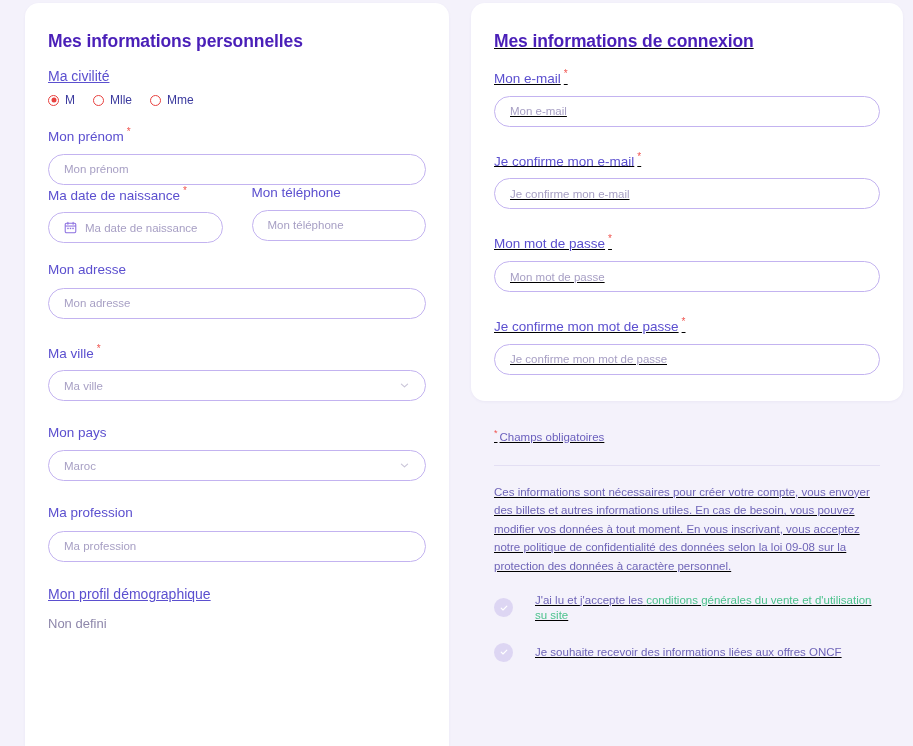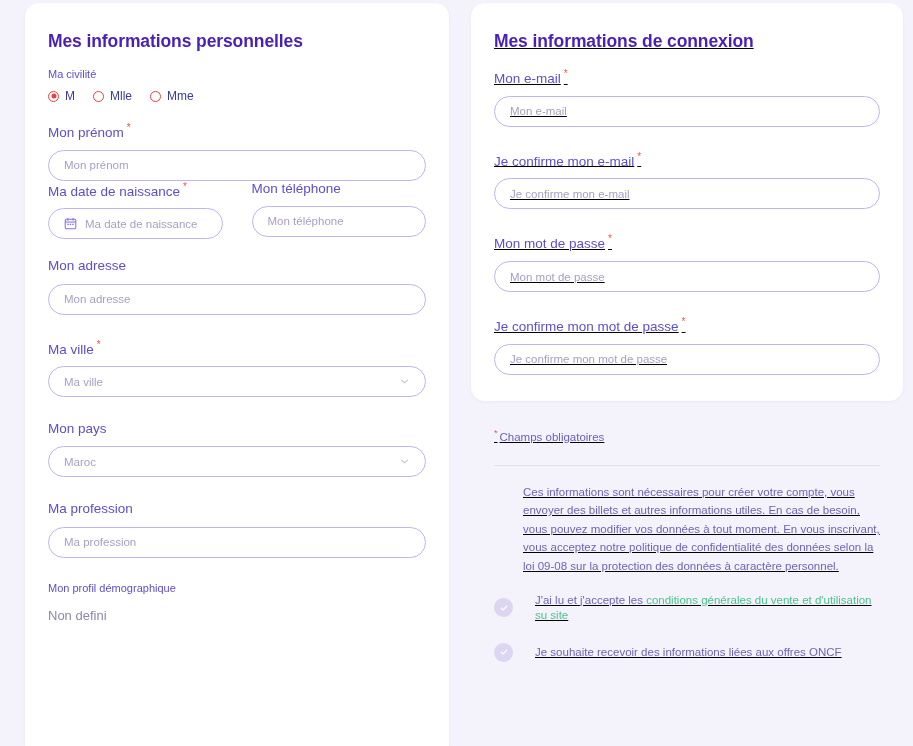--- a/index.html
+++ b/index.html
@@ -72,23 +72,24 @@
   }
   .field-label .req {
     color: #f0544f;
     font-size: 13px;
     margin-left: 3px;
     vertical-align: super;
     font-size: 10px;
   }
 
   .section-label {
-    font-size: 11px;
+    font-size: 14px;
     color: #5b4fcf;
     margin-bottom: 9px;
+    text-decoration: underline;
   }
 
   
   .radio-row {
     display: flex;
     align-items: center;
     gap: 18px;
     margin-bottom: 19px;
     margin-top: 2px;
   }
@@ -186,21 +187,20 @@
     height: 1px;
     background: #e3dff3;
     margin-top: 22px;
   }
 
   .legal {
     font-size: 11.5px;
     line-height: 1.62;
     color: #6f65b8;
     margin-top: 17px;
-    margin-left: 29px;
   }
 
   .consent-list { margin-top: 17px; }
   .consent-row {
     display: flex;
     align-items: center;
     gap: 22px;
     margin-bottom: 20px;
   }
   .consent-row:last-child { margin-bottom: 0; }

